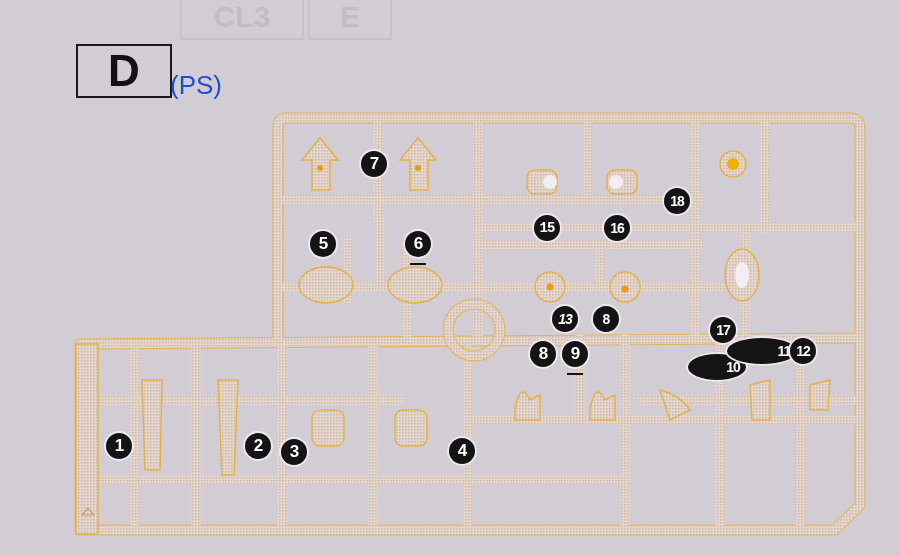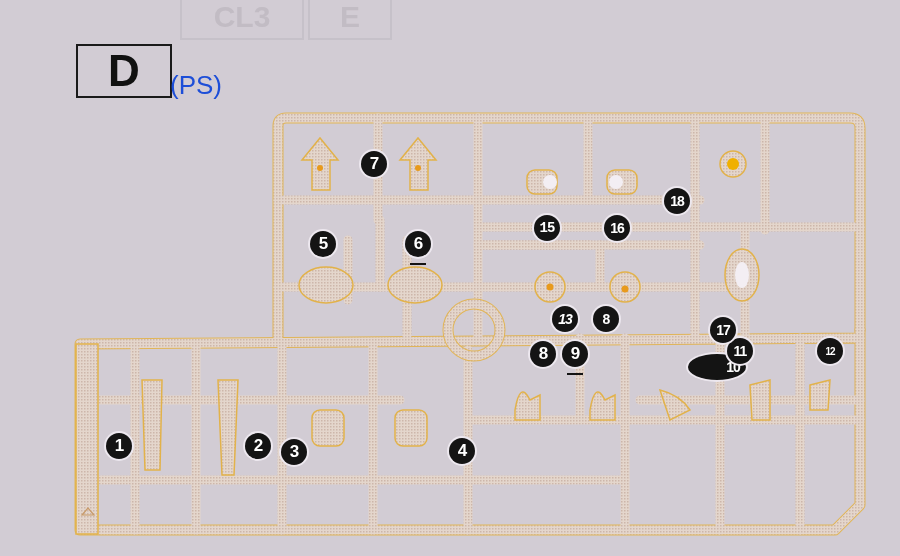--- a/index.html
+++ b/index.html
@@ -129,21 +129,21 @@
     <div class="num" style="left: 106px; top: 433px;">1</div>
     <div class="num" style="left: 245px; top: 433px;">2</div>
     <div class="num" style="left: 281px; top: 439px;">3</div>
     <div class="num" style="left: 449px; top: 438px;">4</div>
     <div class="num" style="left: 310px; top: 231px;">5</div>
     <div class="num u" style="left: 405px; top: 231px;">6</div>
     <div class="num" style="left: 361px; top: 151px;">7</div>
     <div class="num" style="left: 530px; top: 341px;">8</div>
     <div class="num u" style="left: 562px; top: 341px;">9</div>
     <div class="num" style="left: 688px; top: 354px; font-size: 14px; padding-left: 32px;">10</div>
-    <div class="num" style="left: 727px; top: 338px; font-size: 14px;">11</div>
-    <div class="num" style="left: 817px; top: 338px; font-size: 10px;">12</div>
+    <div class="num" style="left: 727px; top: 338px; font-size: 14px; padding-left: 44px;">11</div>
+    <div class="num" style="left: 790px; top: 338px; font-size: 14px;">12</div>
     <div class="num" style="left: 552px; top: 306px; font-size: 14px; font-style: italic;">13</div>
     <div class="num" style="left: 593px; top: 306px; font-size: 14px;">8</div>
     <div class="num" style="left: 534px; top: 215px; font-size: 14px; font-family: Liberation Mono, monospace;">15</div>
     <div class="num" style="left: 604px; top: 215px; font-size: 14px; text-align: center;">16</div>
     <div class="num" style="left: 710px; top: 317px; font-size: 14px;">17</div>
     <div class="num" style="left: 664px; top: 188px; font-size: 14px;">18</div>
   </div>
 
 </body></html>

